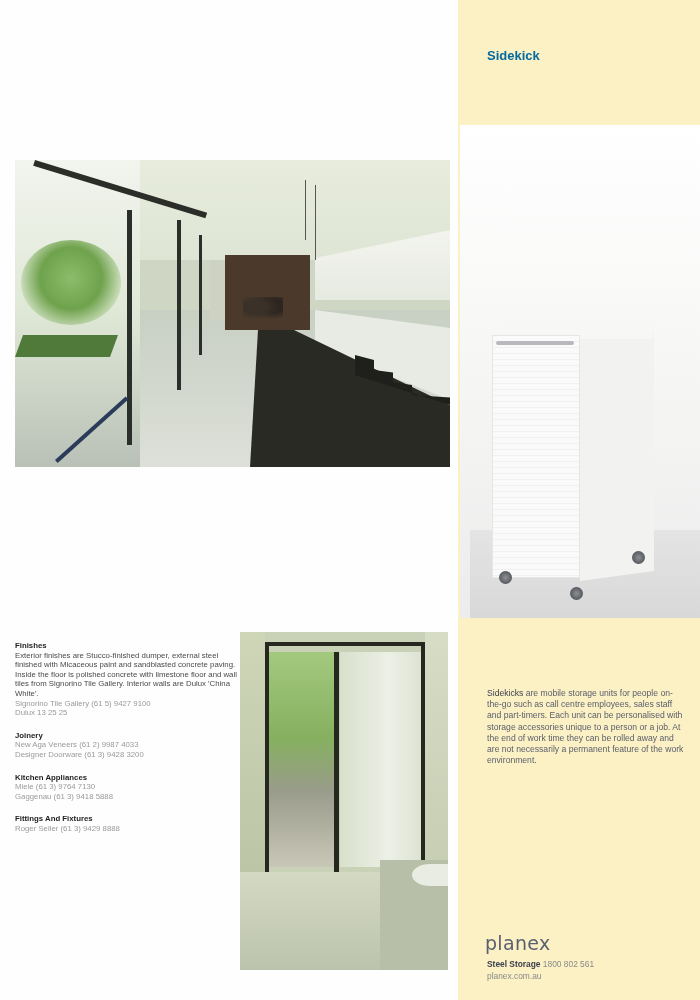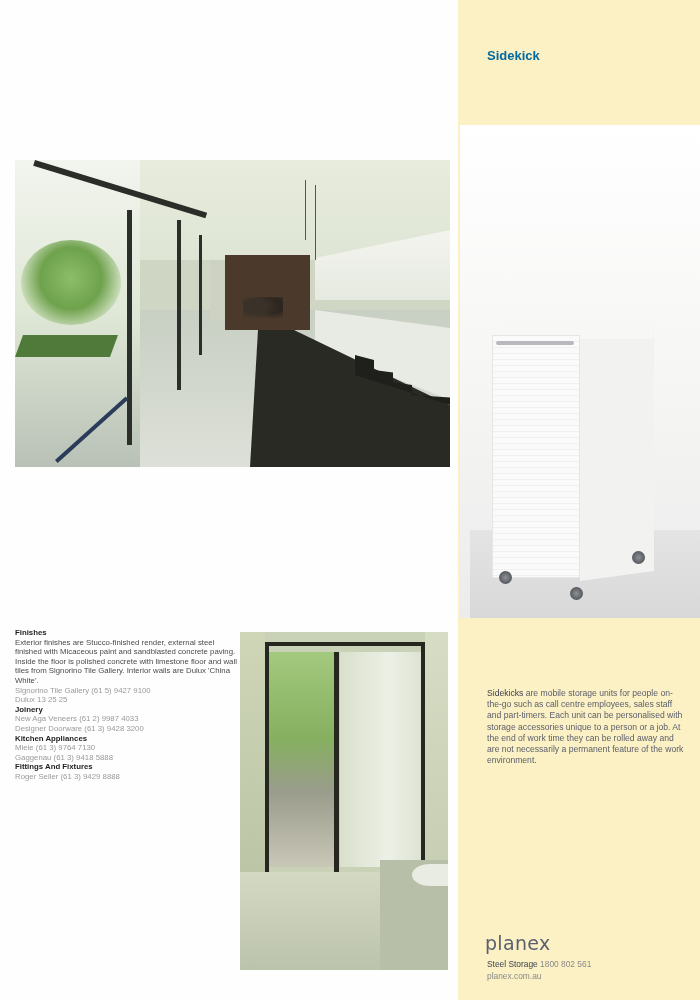--- a/index.html
+++ b/index.html
@@ -21,21 +21,21 @@
   .photo-interior .back-wall { position:absolute; left:210px; top:95px; width:85px; height:75px; background:#4b3a2b; }
   .photo-interior .door { position:absolute; left:195px; top:100px; width:22px; height:60px; background:#cdd2c2; }
   .photo-interior .cabinets { position:absolute; left:300px; top:70px; width:135px; height:70px; background:linear-gradient(180deg,#f3f4ef,#e6eae0); clip-path:polygon(0 40%,100% 0,100% 100%,0 100%); }
   .photo-interior .bench { position:absolute; left:300px; top:150px; width:135px; height:90px; background:#e8ebe3; clip-path:polygon(0 0,100% 20%,100% 100%,0 40%); }
   .photo-interior .chairs { position:absolute; left:340px; top:195px; width:95px; height:50px; background:#1f1f1b; clip-path:polygon(0 0,20% 10%,20% 30%,40% 35%,40% 55%,60% 60%,60% 80%,100% 85%,100% 100%,0 40%); }
   .photo-interior .pendant { position:absolute; width:1px; background:#555; }
   .photo-interior .people { position:absolute; left:228px; top:137px; width:40px; height:25px; background:radial-gradient(ellipse at 30% 40%, #3a3128 0%, #3a3128 30%, rgba(0,0,0,0) 60%), radial-gradient(ellipse at 75% 35%, #2d2620 0%, #2d2620 30%, rgba(0,0,0,0) 60%); }
 
   
   .specs { position:absolute; left:15px; top:628px; width:222px; font-size:7.8px; line-height:9.6px; color:#5a5a5a; }
-  .specs .heading { color:#1e1e1e; font-weight:bold; }
+  .specs .heading { color:#1e1e1e; font-weight:bold;margin-top:13px; }
   .specs .body { color:#4a4a4a; }
   .specs .contact { color:#9a9a9a; }
 
   
   .photo-bath { position:absolute; left:240px; top:632px; width:208px; height:338px; overflow:hidden; background:#c9d2b6; }
   .photo-bath .wall-left { position:absolute; left:0; top:0; width:25px; height:338px; background:linear-gradient(180deg,#cfd6b8,#b5bea0); }
   .photo-bath .frame { position:absolute; left:25px; top:10px; width:160px; height:230px; border:4px solid #262820; border-bottom:none; background:transparent; box-sizing:border-box; }
   .photo-bath .garden { position:absolute; left:29px; top:20px; width:65px; height:215px; background:linear-gradient(180deg,#a3c97e 0%,#86b05f 40%,#9a9c8c 65%,#c9c7b8 100%); }
   .photo-bath .glass { position:absolute; left:100px; top:20px; width:82px; height:215px; background:linear-gradient(90deg,#d9e0cc 0%,#edf0e6 60%,#dde3d2 100%); }
   .photo-bath .mullion { position:absolute; left:94px; top:20px; width:5px; height:220px; background:#262820; }
@@ -52,21 +52,21 @@
   .product-photo .front { position:absolute; left:32px; top:210px; width:88px; height:243px; background:repeating-linear-gradient(180deg,#fafafa 0px,#fafafa 5px,#f0f0ee 5px,#f0f0ee 6px); border:1px solid #e6e6e4; box-sizing:border-box; }
   .product-photo .side { position:absolute; left:120px; top:206px; width:74px; height:250px; background:#f2f2f0; clip-path:polygon(0 3%,100% 0,100% 96%,0 100%); }
   .product-photo .handle { position:absolute; left:36px; top:216px; width:78px; height:4px; background:#b7b9bd; border-radius:2px; }
   .product-photo .wheel { position:absolute; width:13px; height:13px; border-radius:50%; background:radial-gradient(circle,#8d9094 0%,#5e6166 60%,#3b3d40 100%); }
 
   .description { position:absolute; left:487px; top:688px; width:200px; font-size:8.6px; line-height:11.2px; color:#5a5d6c; }
   .description .lead { color:#3a3d4c; }
 
   .brand-logo { position:absolute; left:485px; top:932px; font-size:19px; color:#5b6070; letter-spacing:0.3px; font-family:"DejaVu Sans", sans-serif; }
   .brand-line { position:absolute; left:487px; top:959px; font-size:8.4px; color:#8a8a8a; }
-  .brand-line .strong { color:#3d4150; font-weight:normal; }
+  .brand-line .strong { color:#3d4150; font-weight:bold; }
   .brand-url { position:absolute; left:487px; top:971px; font-size:8.4px; color:#8a8a8a; }
 </style>
 </head>
 <body>
 
 <div class="left-page">
 
   <div class="photo-interior">
     <div class="ceiling"></div>
     <div class="floor"></div>
@@ -85,21 +85,21 @@
     <div class="mullion" style="left:162px;top:60px;height:170px;width:4px;"></div>
     <div class="mullion" style="left:184px;top:75px;height:120px;width:3px;"></div>
     <div class="floor-rail"></div>
     <div class="pendant" style="left:290px;top:20px;height:60px;"></div>
     <div class="pendant" style="left:300px;top:25px;height:75px;"></div>
   </div>
 
   <div class="specs">
     <div>
       <div class="heading">Finishes</div>
-      <div class="body">Exterior finishes are Stucco-finished render, external steel finished with Micaceous paint and sandblasted concrete paving. Inside the floor is polished concrete with limestone floor and wall tiles from Signorino Tile Gallery. Interior walls are Dulux 'China White'.</div>
+      <div class="body">Exterior finishes are Stucco-finished dumper, external steel finished with Micaceous paint and sandblasted concrete paving. Inside the floor is polished concrete with limestone floor and wall tiles from Signorino Tile Gallery. Interior walls are Dulux 'China White'.</div>
       <div class="contact">Signorino Tile Gallery (61 5) 9427 9100</div>
       <div class="contact">Dulux 13 25 25</div>
     </div>
     <div>
       <div class="heading">Joinery</div>
       <div class="contact">New Aga Veneers (61 2) 9987 4033</div>
       <div class="contact">Designer Doorware (61 3) 9428 3200</div>
     </div>
     <div>
       <div class="heading">Kitchen Appliances</div>

